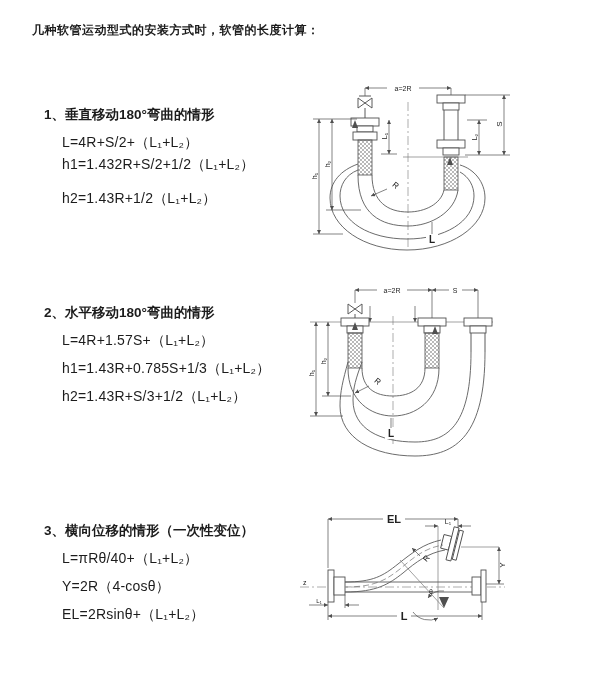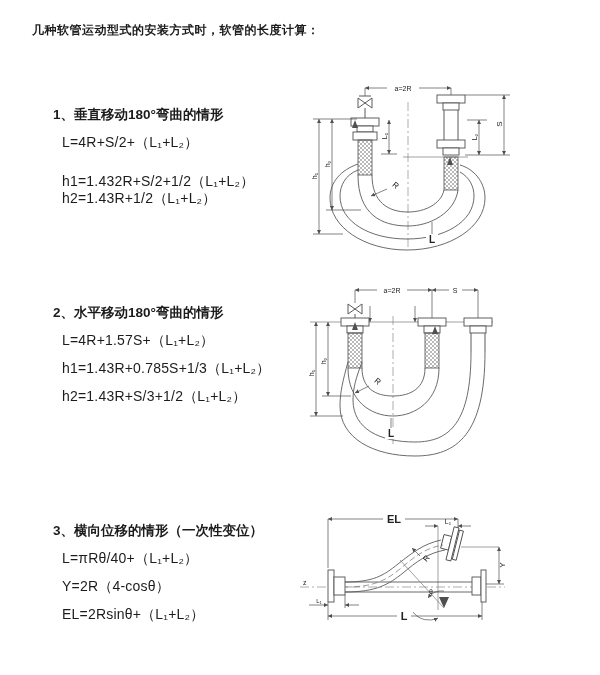--- a/index.html
+++ b/index.html
@@ -6,21 +6,21 @@
   body{
     width:600px;height:675px;background:#ffffff;position:relative;overflow:hidden;
     font-family:"Liberation Sans","DejaVu Sans",sans-serif;color:#1c1c1c;
   }
   .page-title{
     position:absolute;left:32px;top:22px;font-size:12px;font-weight:bold;
     letter-spacing:0.5px;white-space:nowrap;
   }
   .section{position:absolute;left:0;top:0;width:300px;}
   .sec-heading{
-    position:absolute;left:44px;font-size:13.5px;font-weight:bold;white-space:nowrap;margin-left:9px;
+    position:absolute;left:44px;font-size:13.5px;font-weight:bold;white-space:nowrap;
   }
   .formula{
     position:absolute;left:62px;font-size:14px;font-weight:400;white-space:nowrap;
     letter-spacing:0.2px;
   }
   svg.diagram{position:absolute;}
   svg .ln{stroke:#5a5a5a;stroke-width:1;fill:none;}
   svg .thin{stroke:#7a7a7a;stroke-width:0.7;fill:none;}
   svg .dim{stroke:#4f4f4f;stroke-width:0.7;fill:none;}
   svg .cl{stroke:#8a8a8a;stroke-width:0.7;fill:none;stroke-dasharray:9 3 2 3;}
@@ -35,21 +35,21 @@
   svg .solid{fill:#4f4f4f;stroke:none;}
 </style>
 </head>
 <body>
 
 <div class="page-title">几种软管运动型式的安装方式时，软管的长度计算：</div>
 
 <div class="section">
   <div class="sec-heading" style="top:106px">1、垂直移动180°弯曲的情形</div>
   <div class="formula" style="top:134px">L=4R+S/2+（L₁+L₂）</div>
-  <div class="formula" style="top:173px">h1=1.432R+S/2+1/2（L₁+L₂）</div>
+  <div class="formula" style="top:156px">h1=1.432R+S/2+1/2（L₁+L₂）</div>
   <div class="formula" style="top:190px">h2=1.43R+1/2（L₁+L₂）</div>
 </div>
 
 <div class="section">
   <div class="sec-heading" style="top:304px">2、水平移动180°弯曲的情形</div>
   <div class="formula" style="top:332px">L=4R+1.57S+（L₁+L₂）</div>
   <div class="formula" style="top:360px">h1=1.43R+0.785S+1/3（L₁+L₂）</div>
   <div class="formula" style="top:388px">h2=1.43R+S/3+1/2（L₁+L₂）</div>
 </div>
 

